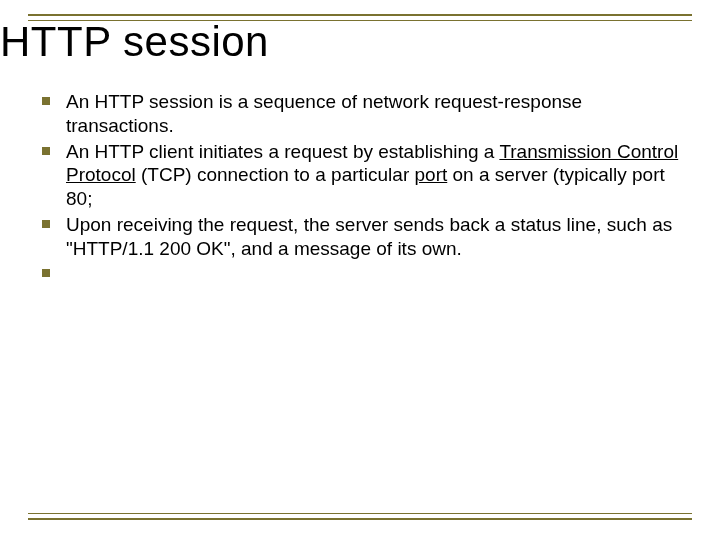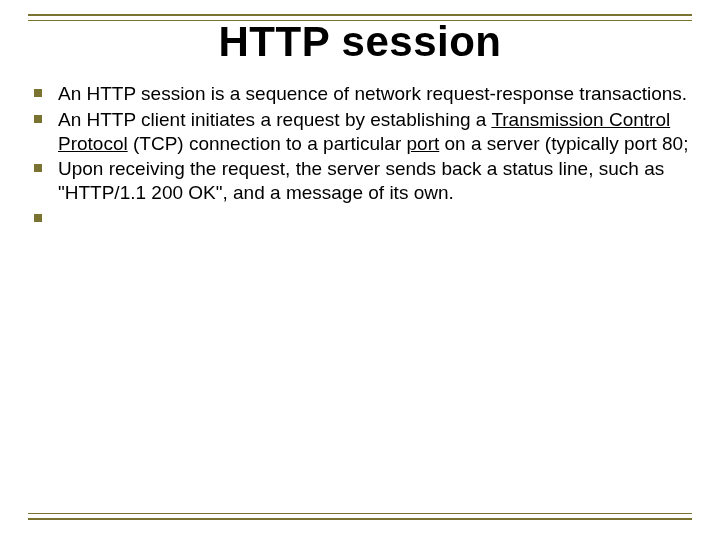--- a/index.html
+++ b/index.html
@@ -26,35 +26,35 @@
   }
   .rule.top1 { top: 14px; }
   .rule.top2 { top: 20px; border-top-width: 1px; }
   .rule.bot1 { bottom: 26px; border-top-width: 1px; }
   .rule.bot2 { bottom: 20px; }
   .title {
     position: absolute;
     top: 18px;
     left: 0;
     right: 0;
-    text-align: center;
+    text-align: left;
     font-size: 42px;
-    font-weight: 700;
+    font-weight: 400;
     color: #000;
     letter-spacing: 0.5px;
   }
   .body {
     position: absolute;
     top: 82px;
     left: 30px;
     right: 24px;
   }
   ul.bullets {
     list-style: none;
-    margin: 0;
+    margin: 8px;
     padding: 0;
   }
   ul.bullets > li {
     position: relative;
     padding-left: 28px;
     font-size: 19px;
     line-height: 1.25;
     color: #000;
     margin-bottom: 2px;
   }

